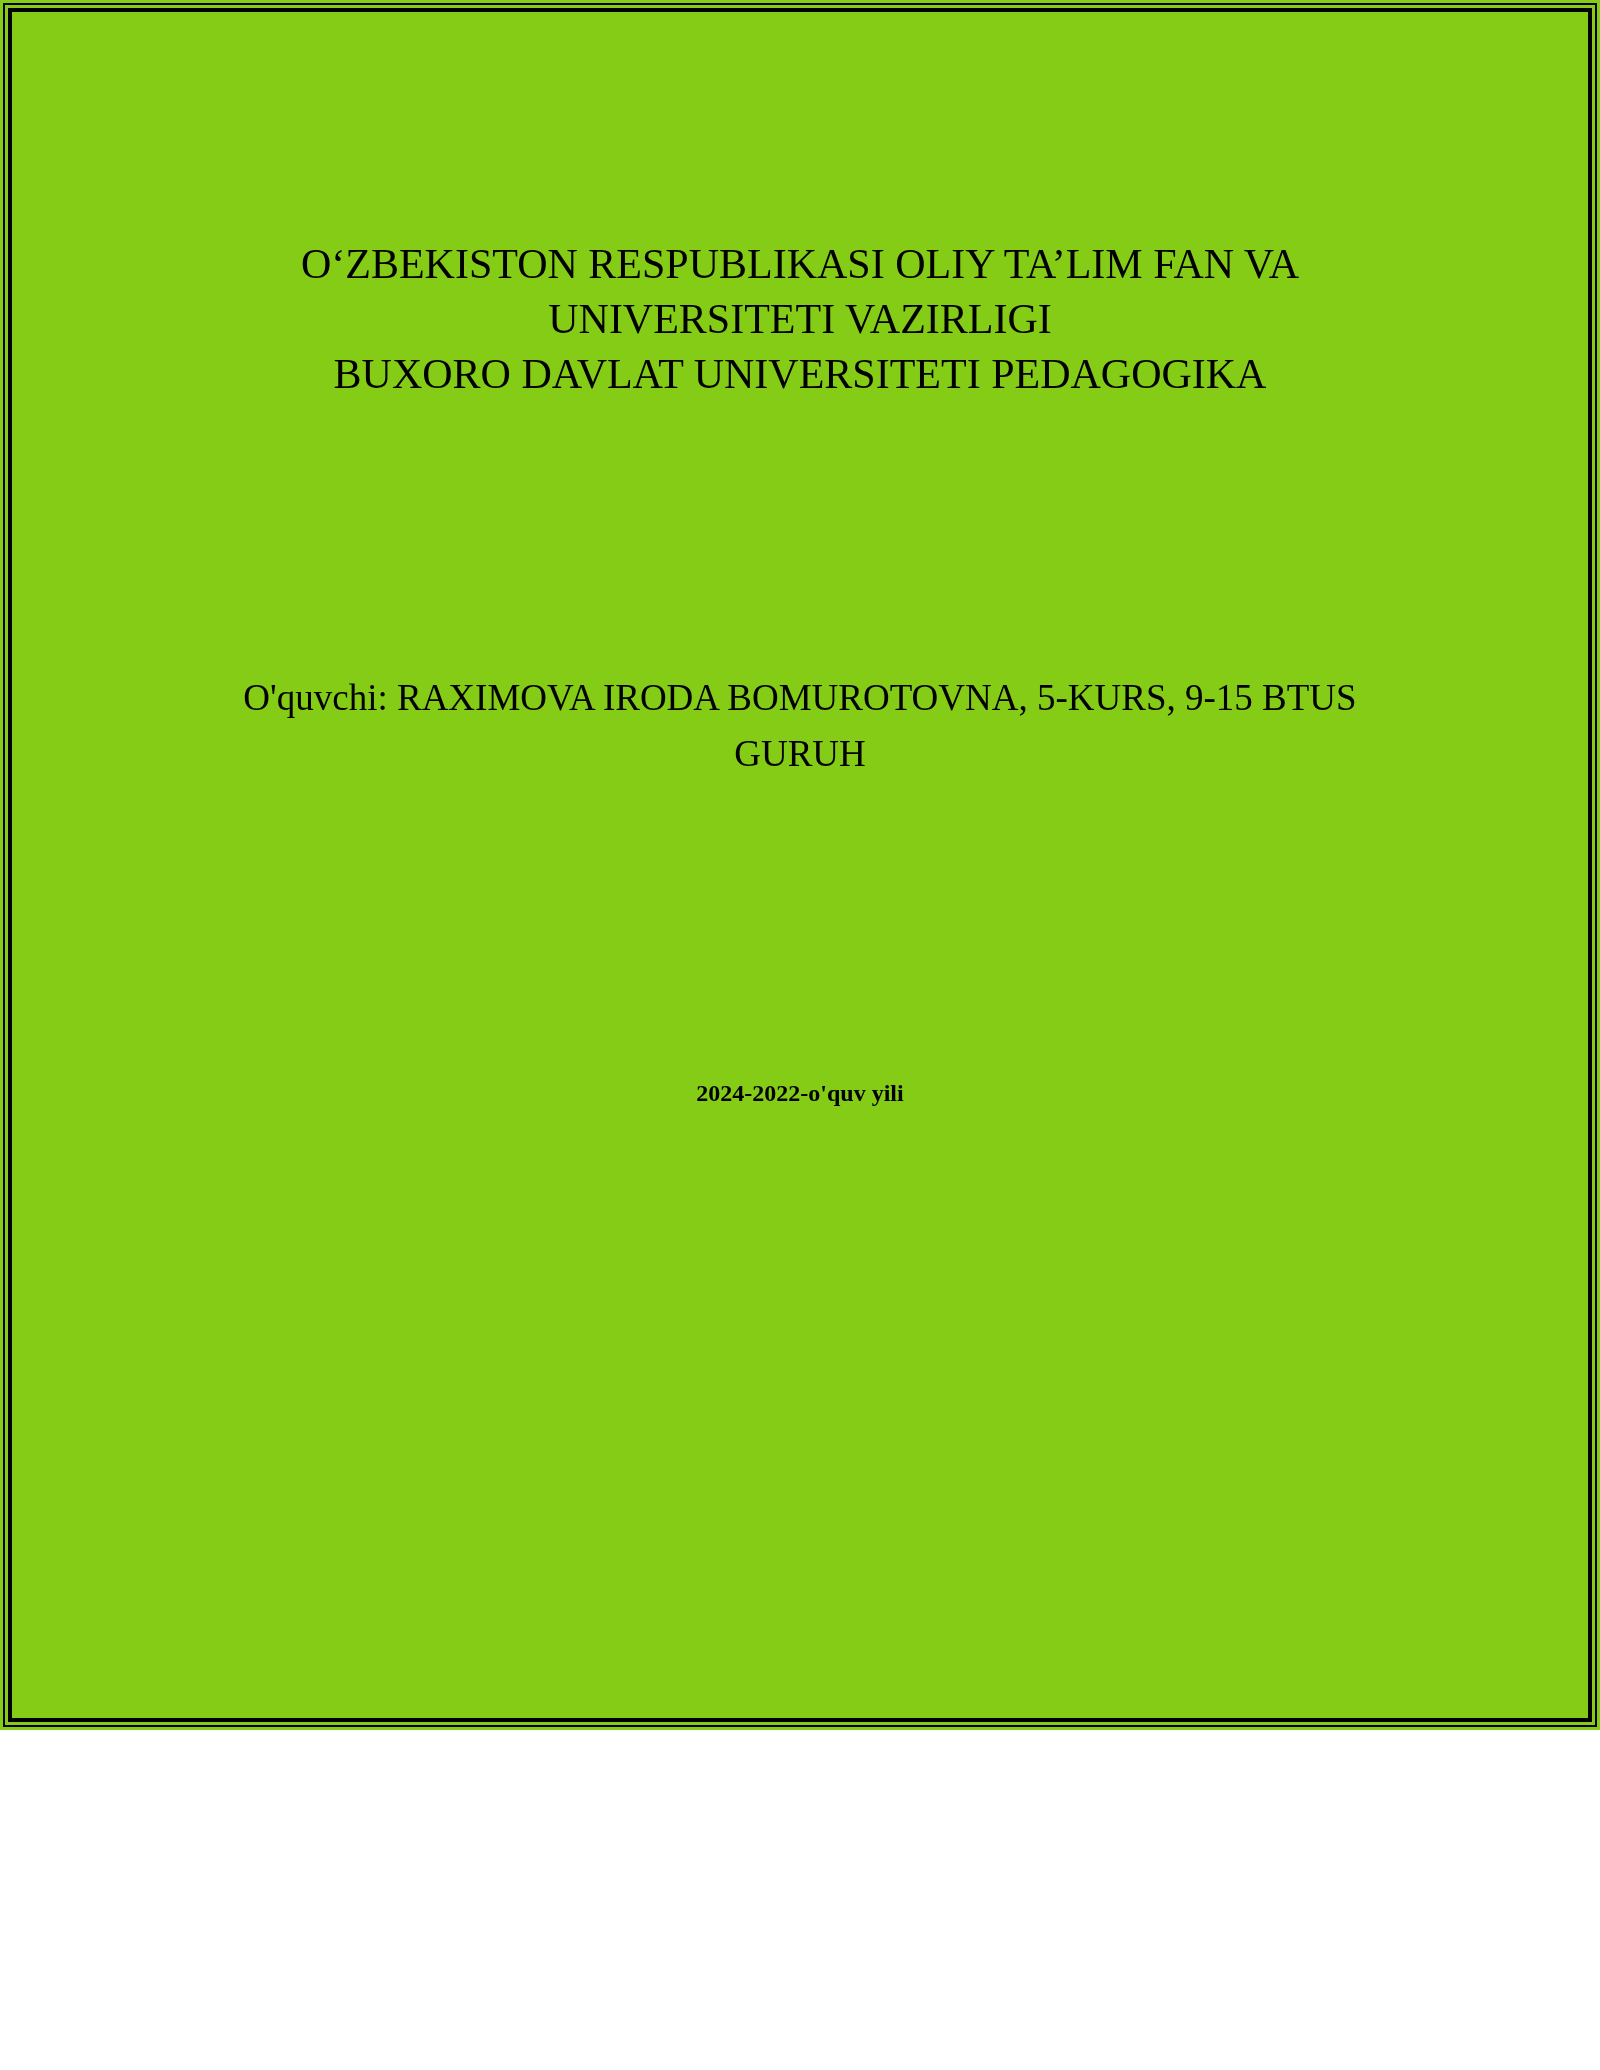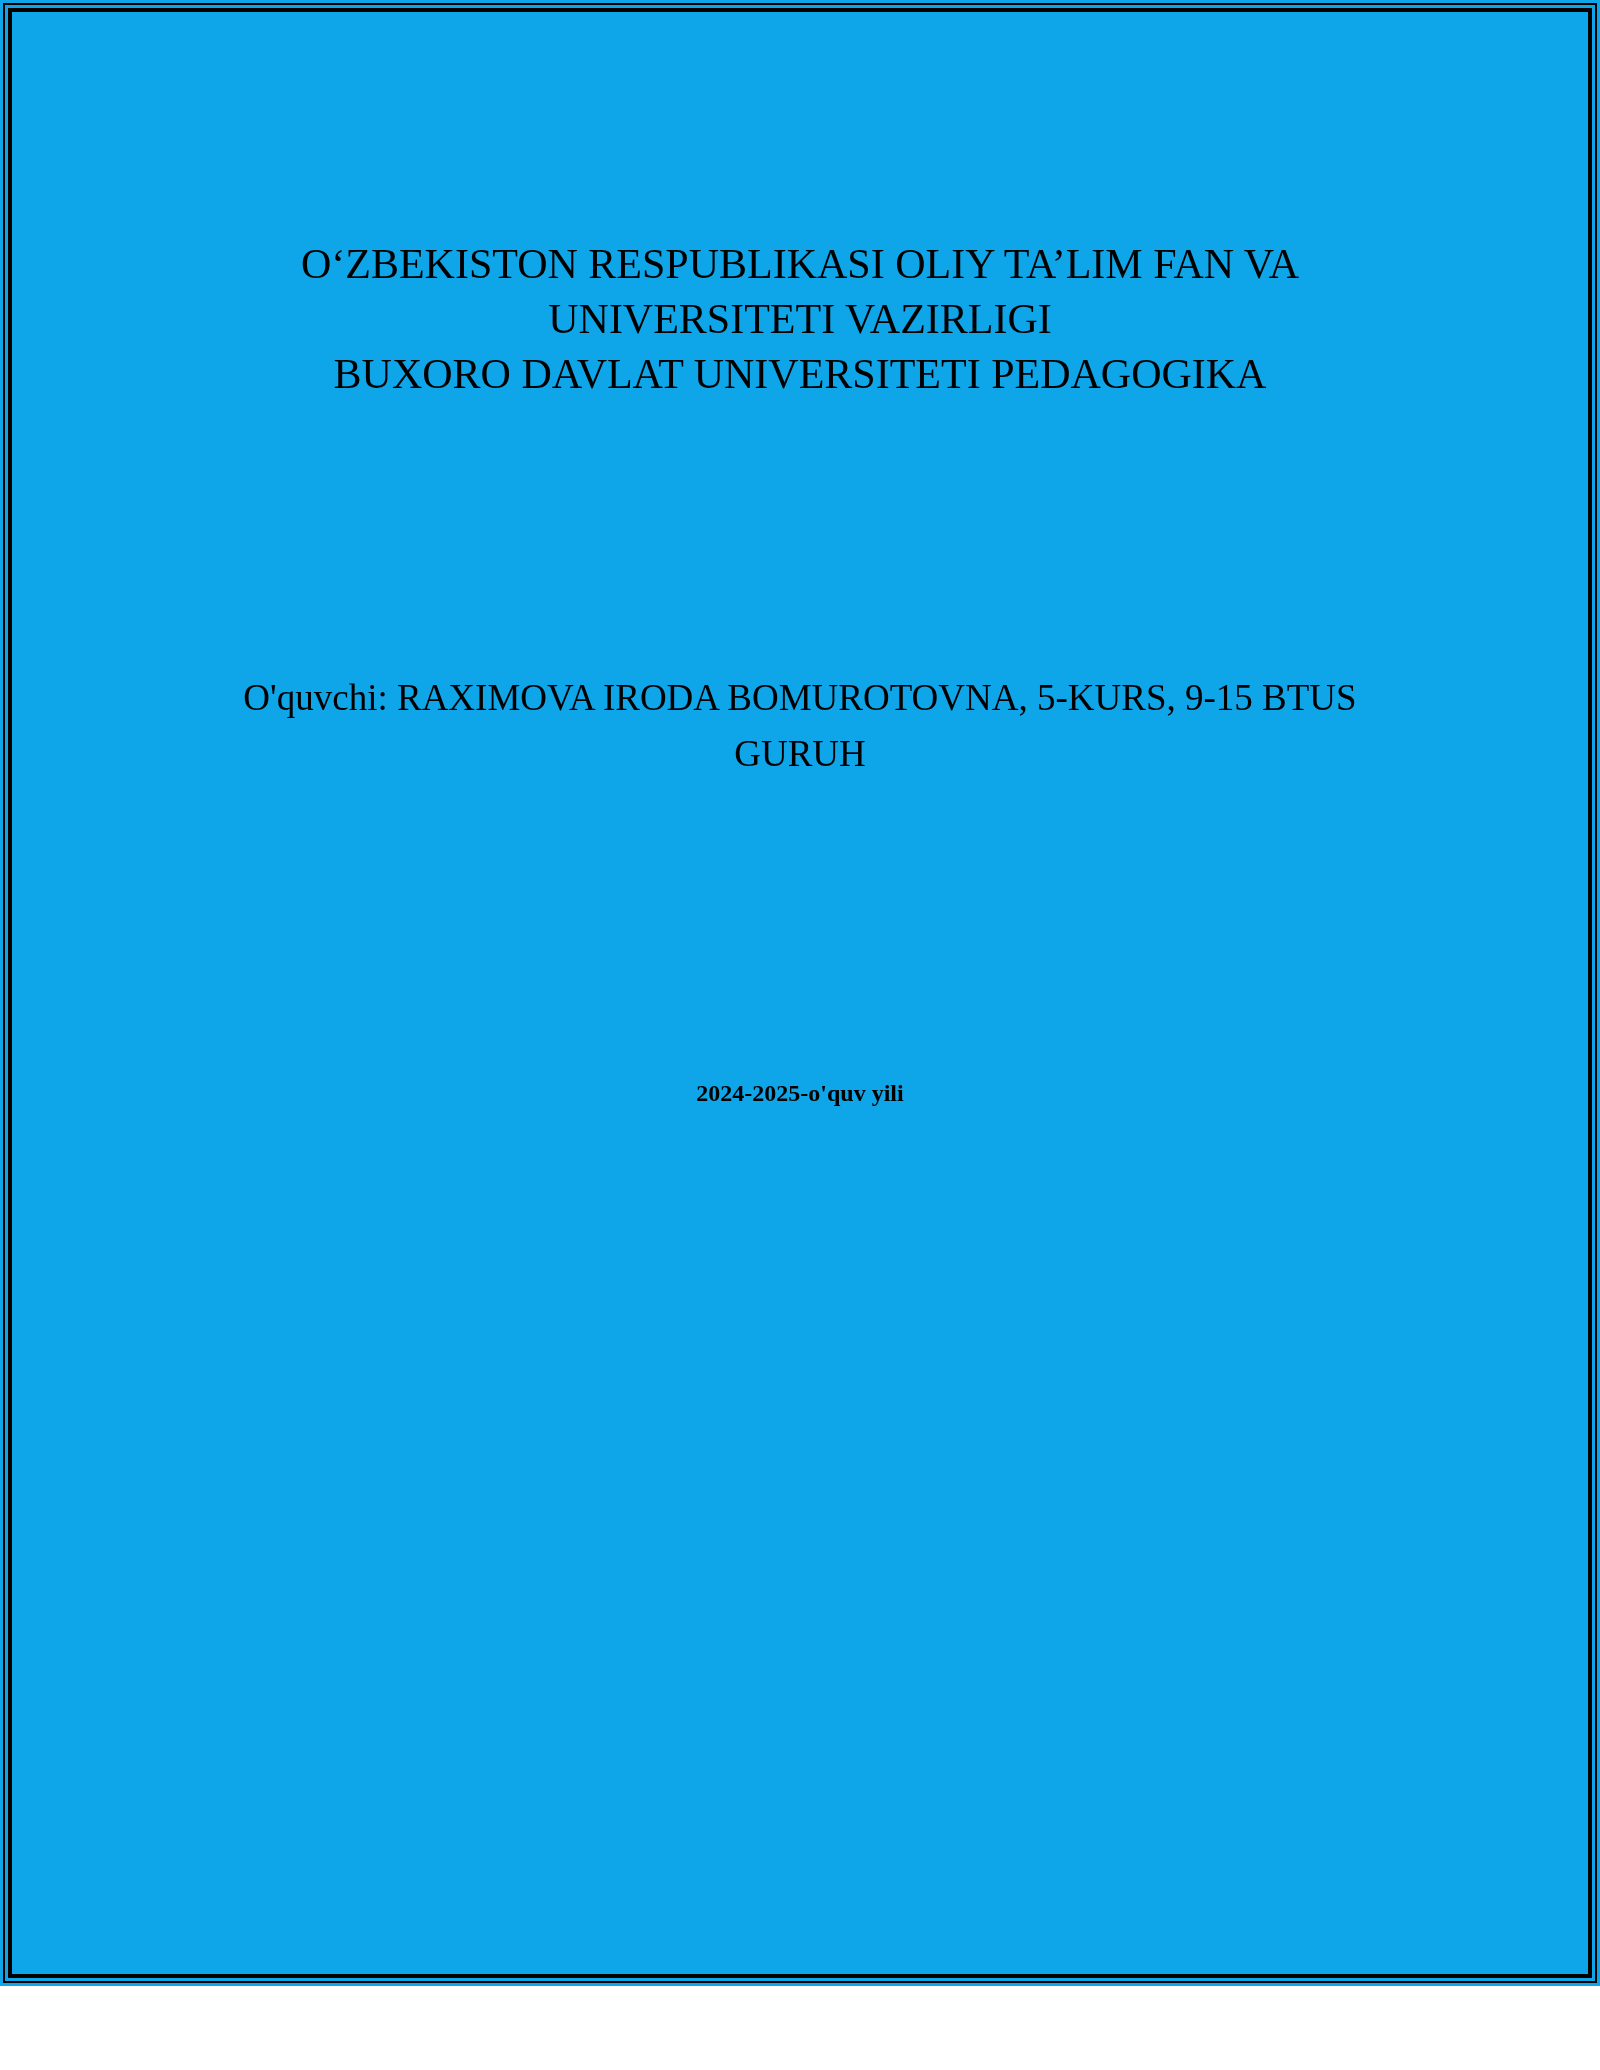--- a/index.html
+++ b/index.html
@@ -3,22 +3,22 @@
 <meta charset="utf-8">
 <style>
   html, body {
     margin: 0;
     padding: 0;
     background: #ffffff;
   }
   .page {
     position: relative;
     width: 1600px;
-    height: 1986px;
-    background: #0ea5e9;
+    height: 1730px;
+    background: #84cc16;
     font-family: "Liberation Serif", "DejaVu Serif", serif;
     color: #000000;
     overflow: hidden;
   }
   
   .border-outer {
     position: absolute;
     inset: 3px;
     border: 2px solid #000000;
     pointer-events: none;
@@ -83,16 +83,16 @@
       <span class="line">BUXORO DAVLAT UNIVERSITETI PEDAGOGIKA</span>
     </div>
 
 
 
     <div class="student-block">
       <span class="line">O'quvchi: RAXIMOVA IRODA BOMUROTOVNA, 5-KURS, 9-15 BTUS</span>
       <span class="line">GURUH</span>
     </div>
 
-    <div class="year-line">2024-2025-o'quv yili</div>
+    <div class="year-line">2024-2022-o'quv yili</div>
 
   </div>
 </div>
 
 </body></html>

